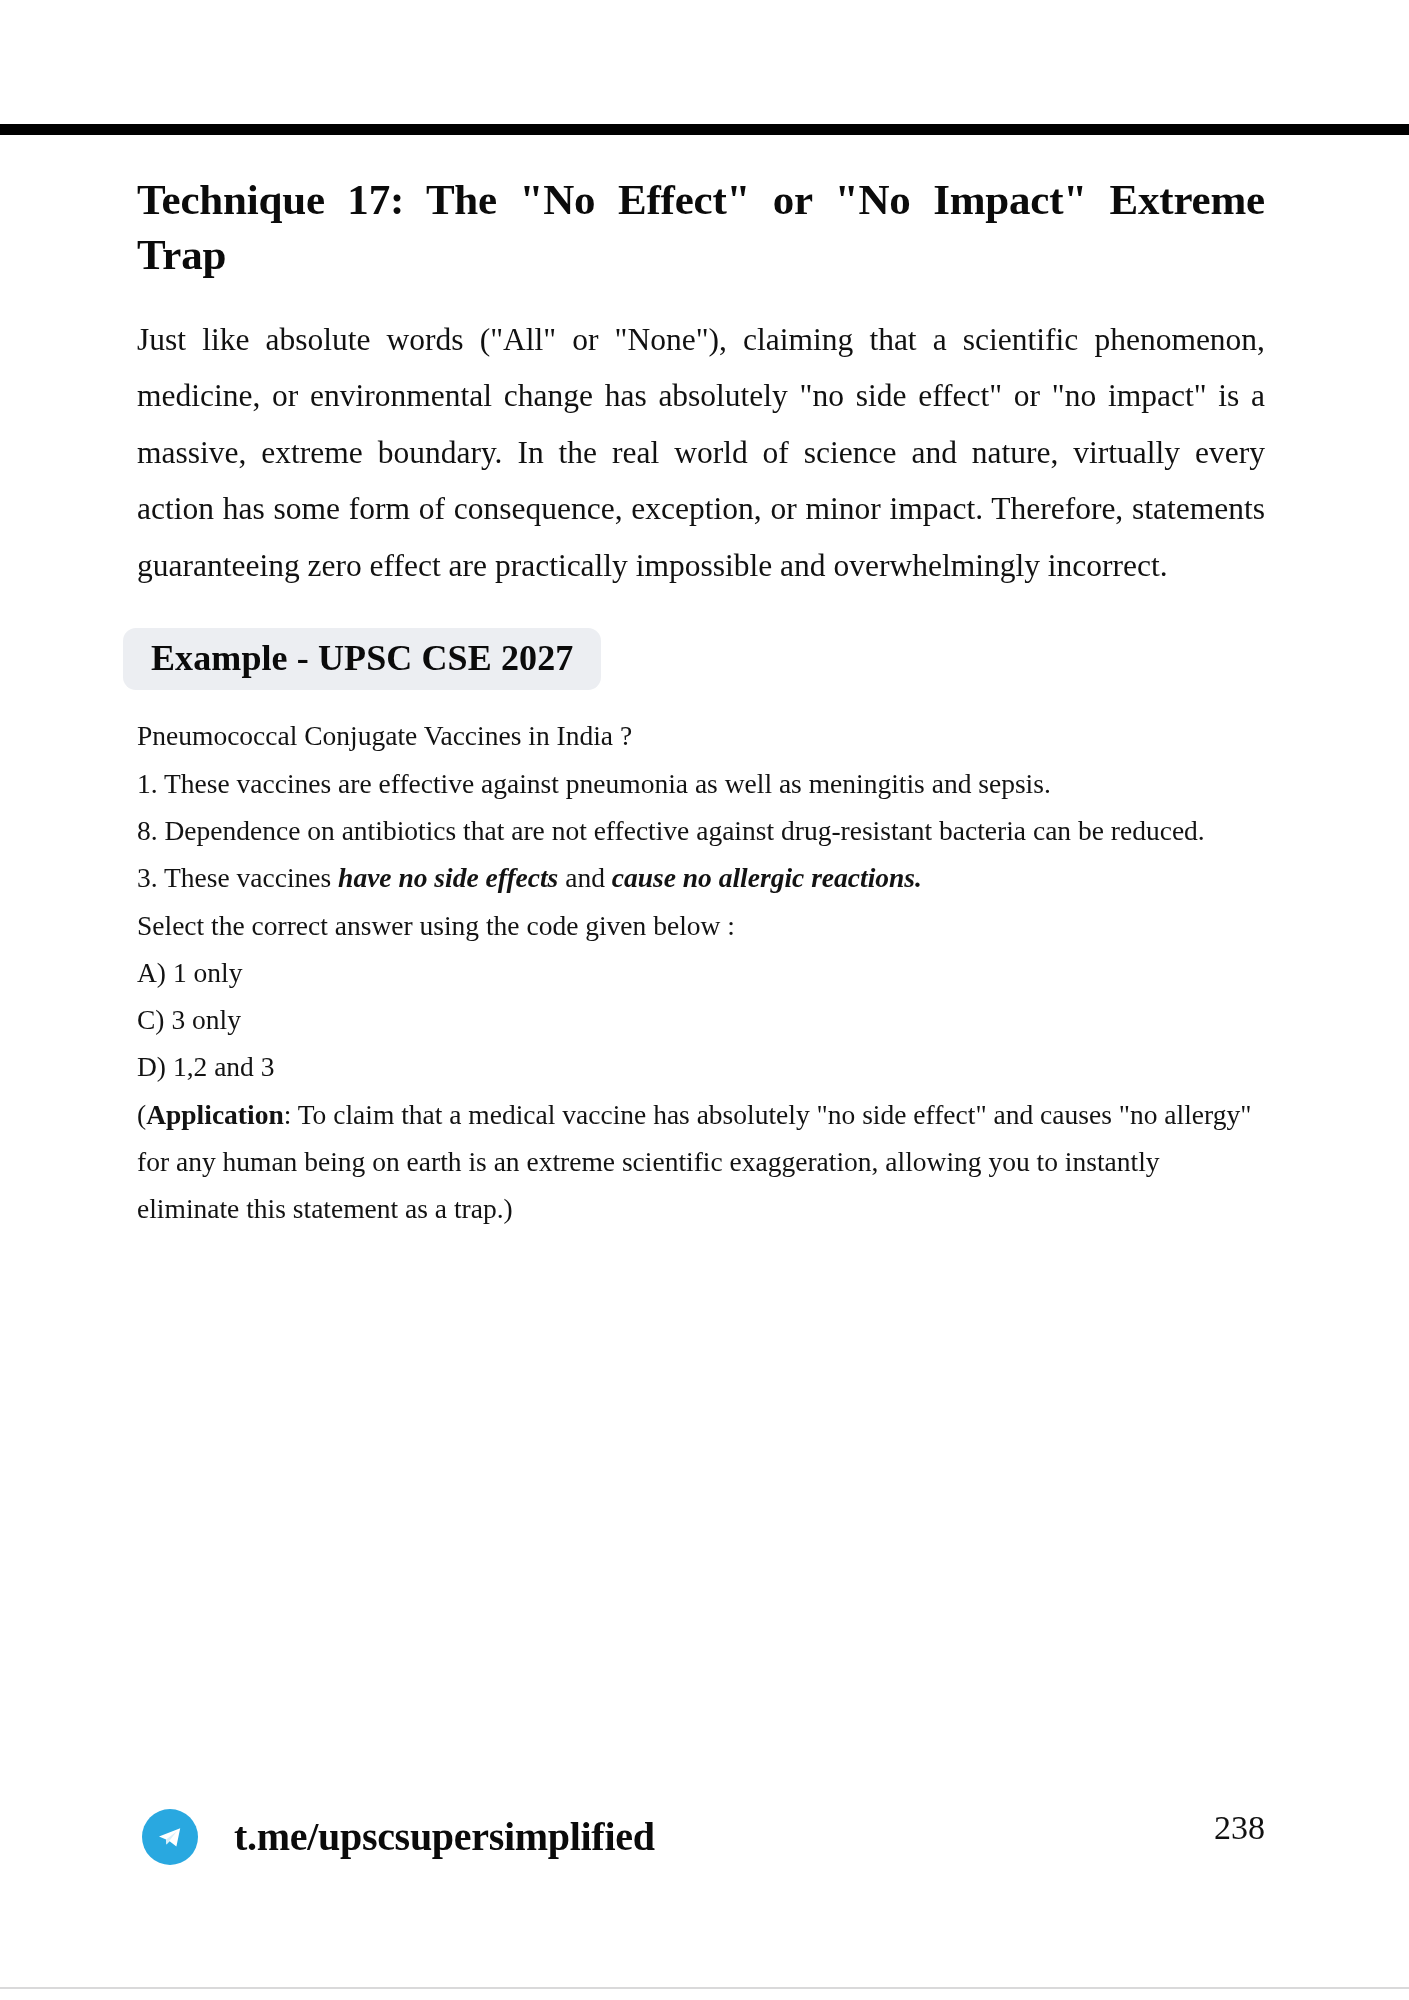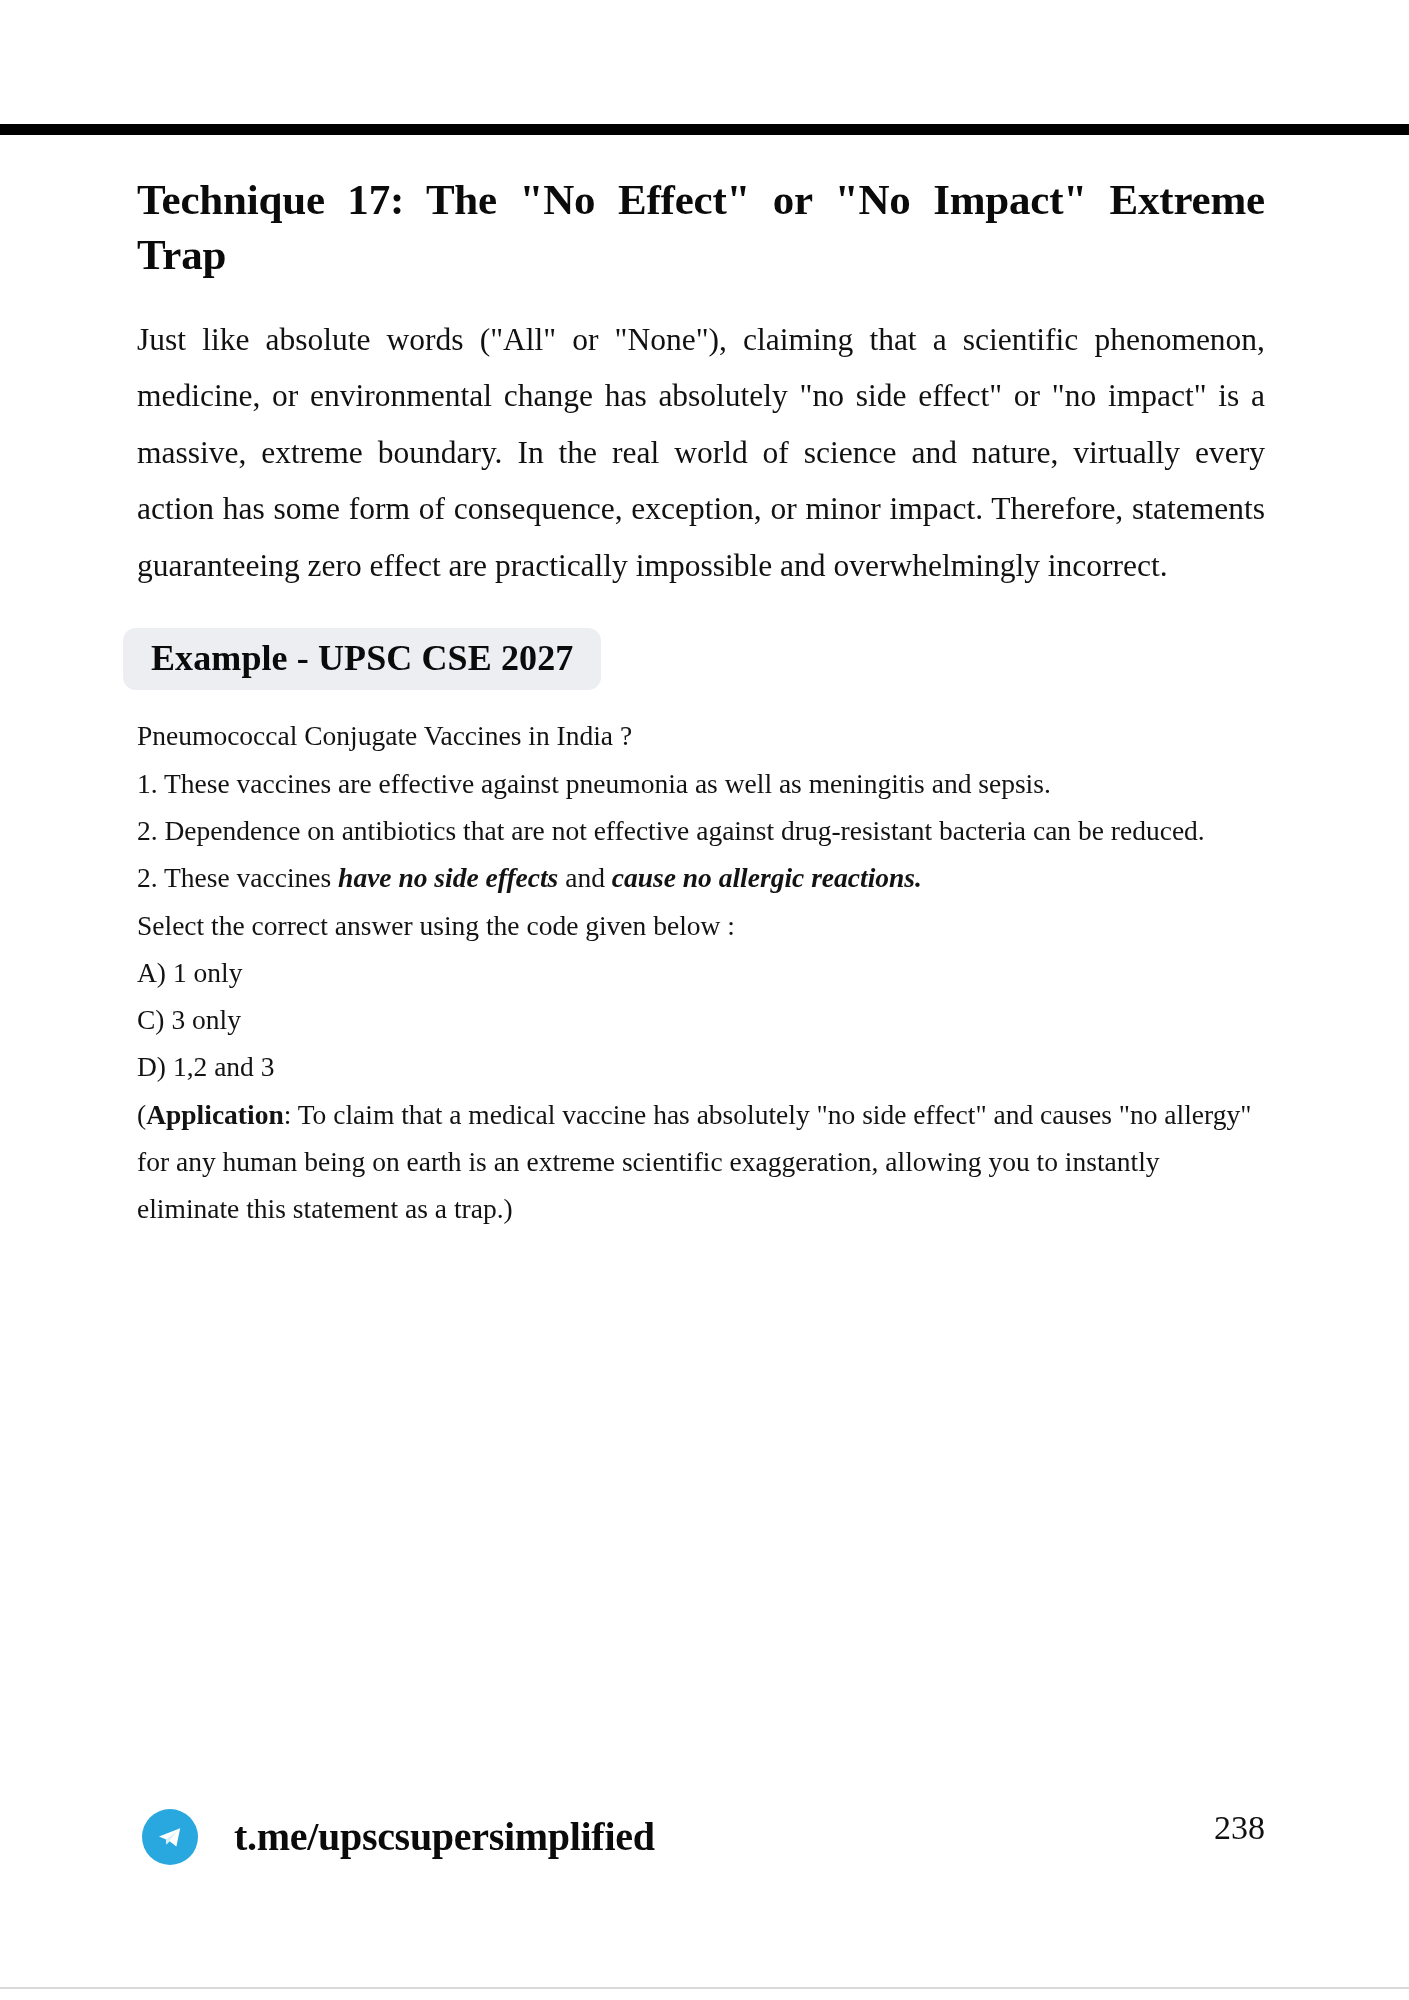--- a/index.html
+++ b/index.html
@@ -170,23 +170,23 @@
         <h2>Example - UPSC CSE 2027</h2>
       </div>
     </div>
 
     <div class="qblock">
 
       <p class="qline">Pneumococcal Conjugate Vaccines in India ?</p>
 
       <p class="qline wrapped">1. These vaccines are effective against pneumonia as well as meningitis and sepsis.</p>
 
-      <p class="qline wrapped">2. Dependence on antibiotics that are not effective against drug-resistant bacteria can be reduced.</p>
-
-      <p class="qline wrapped"><span>2. These vaccines </span><span class="bi">have no side effects</span><span> and </span><span class="bi">cause no allergic reactions.</span></p>
+      <p class="qline wrapped">8. Dependence on antibiotics that are not effective against drug-resistant bacteria can be reduced.</p>
+
+      <p class="qline wrapped"><span>3. These vaccines </span><span class="bi">have no side effects</span><span> and </span><span class="bi">cause no allergic reactions.</span></p>
 
       <p class="qline">Select the correct answer using the code given below :</p>
 
       <p class="qline">A) 1 only</p>
       <p class="qline">C) 3 only</p>
       <p class="qline">D) 1,2 and 3</p>
 
       <p class="qline wrapped"><span>(</span><b>Application</b><span>: To claim that a medical vaccine has absolutely "no side effect" and causes "no allergy" for any human being on earth is an extreme scientific exaggeration, allowing you to instantly eliminate this statement as a trap.)</span></p>
 
     </div>

